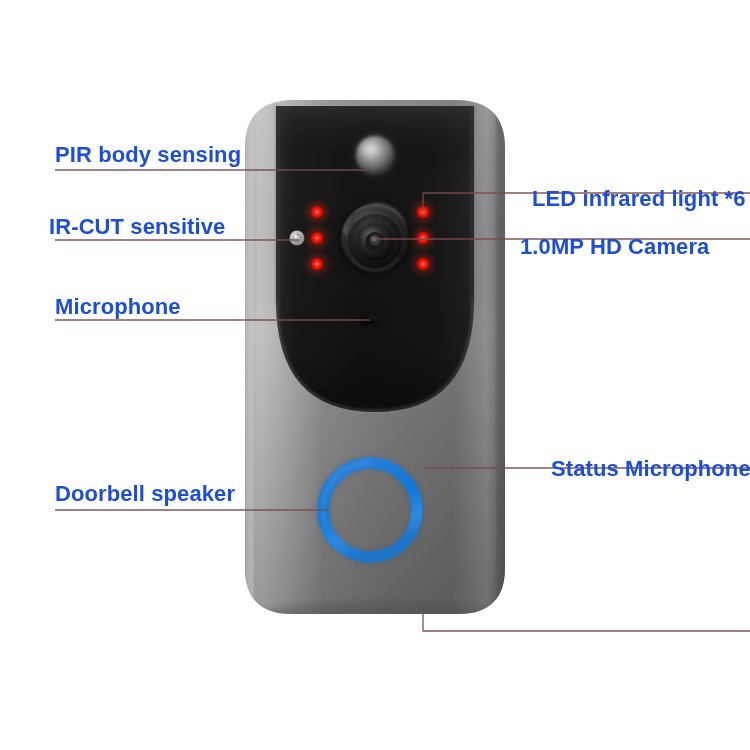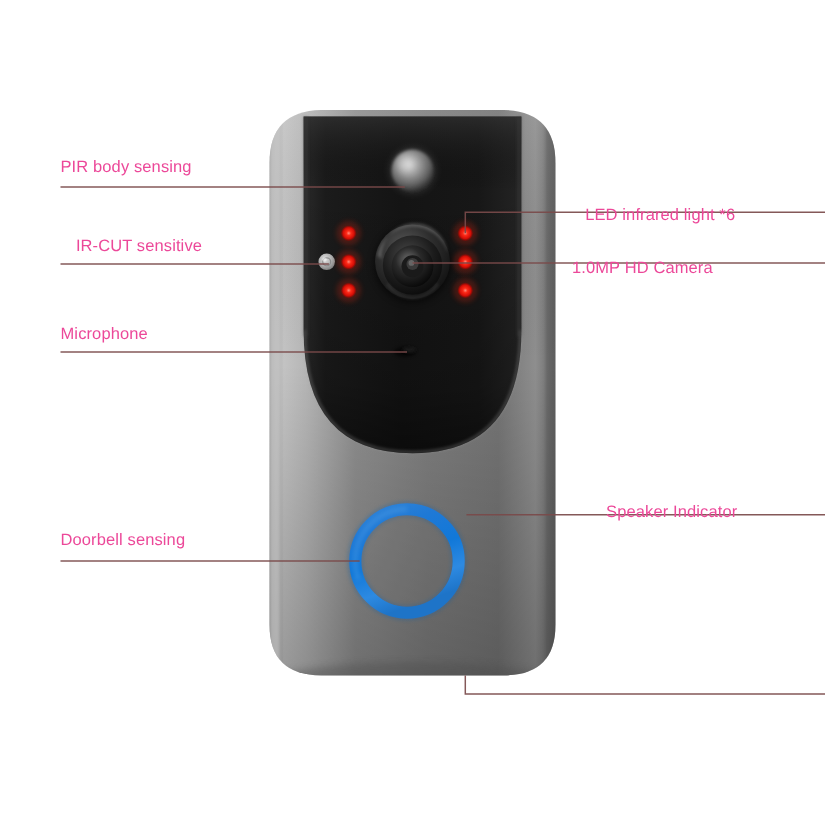--- a/index.html
+++ b/index.html
@@ -16,25 +16,26 @@
     background:#ffffff;
   }
   #diagram-svg{
     position:absolute;
     left:0;top:0;
     width:750px;height:750px;
   }
   .callout-label{
     position:absolute;
     font-family:"Liberation Sans", sans-serif;
-    font-size:15px;
-    color:#ec4899;
+    font-size:22px;
+    color:#1d4ed8;
     white-space:nowrap;
     letter-spacing:0.1px;
     line-height:1;
+    font-weight:bold;
   }
   .callout-label.left{ text-align:left; }
   .callout-label.right{ text-align:left;margin-top:20px; }
 </style>
 </head>
 <body>
 
 <div id="stage">
 
   <svg id="diagram-svg" viewBox="0 0 750 750">
@@ -259,26 +260,26 @@
       <line x1="375" y1="239" x2="750" y2="239"></line>
 
       <line x1="424" y1="468" x2="750" y2="468"></line>
 
       <polyline points="423,614 423,631 750,631"></polyline>
     </g>
   </svg>
 
   <div class="callout-label left" style="left:55px;top:144px;">PIR body sensing</div>
 
-  <div class="callout-label left" style="left:69px;top:216px;text-align:center;">IR-CUT sensitive</div>
+  <div class="callout-label left" style="left:49px;top:216px;text-align:center;">IR-CUT sensitive</div>
 
   <div class="callout-label left" style="left:55px;top:296px;">Microphone</div>
 
-  <div class="callout-label left" style="left:55px;top:483px;">Doorbell sensing</div>
+  <div class="callout-label left" style="left:55px;top:483px;">Doorbell speaker</div>
 
   <div class="callout-label right" style="left:532px;top:168px;">LED infrared light *6</div>
 
   <div class="callout-label right" style="left:520px;top:216px;">1.0MP HD Camera</div>
 
-  <div class="callout-label right" style="left:551px;top:438px;">Speaker Indicator</div>
+  <div class="callout-label right" style="left:551px;top:438px;">Status Microphone</div>
 
 
 </div>
 
 </body></html>

